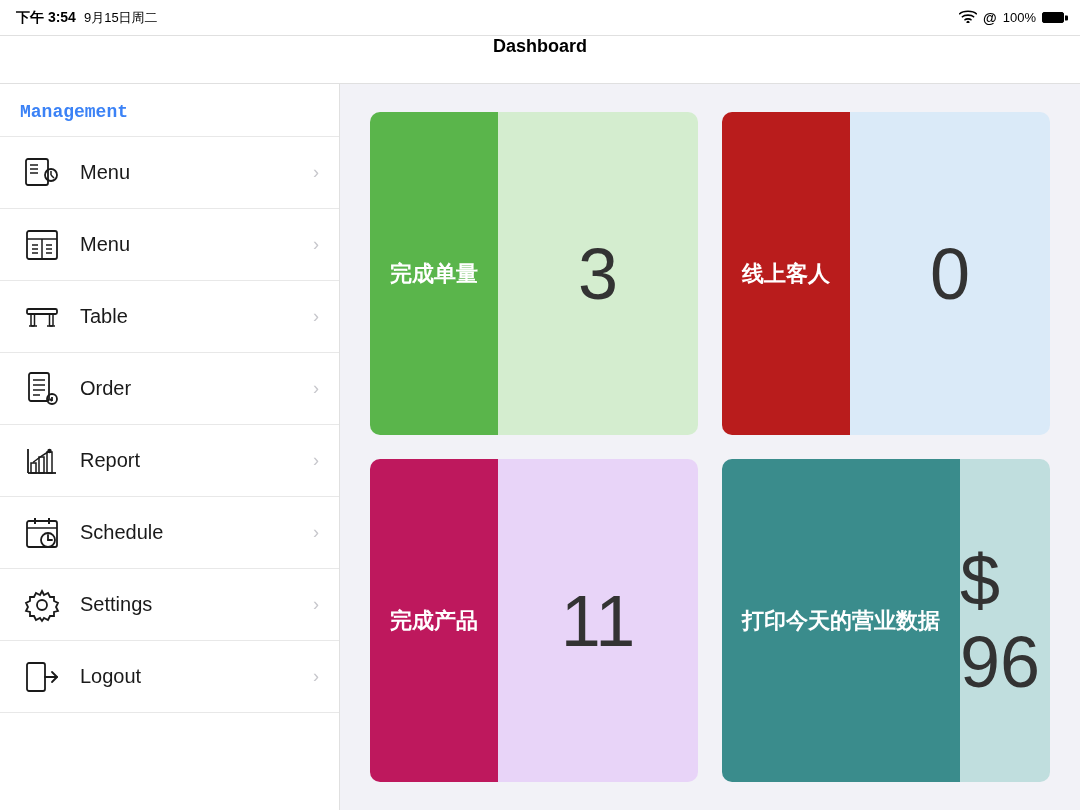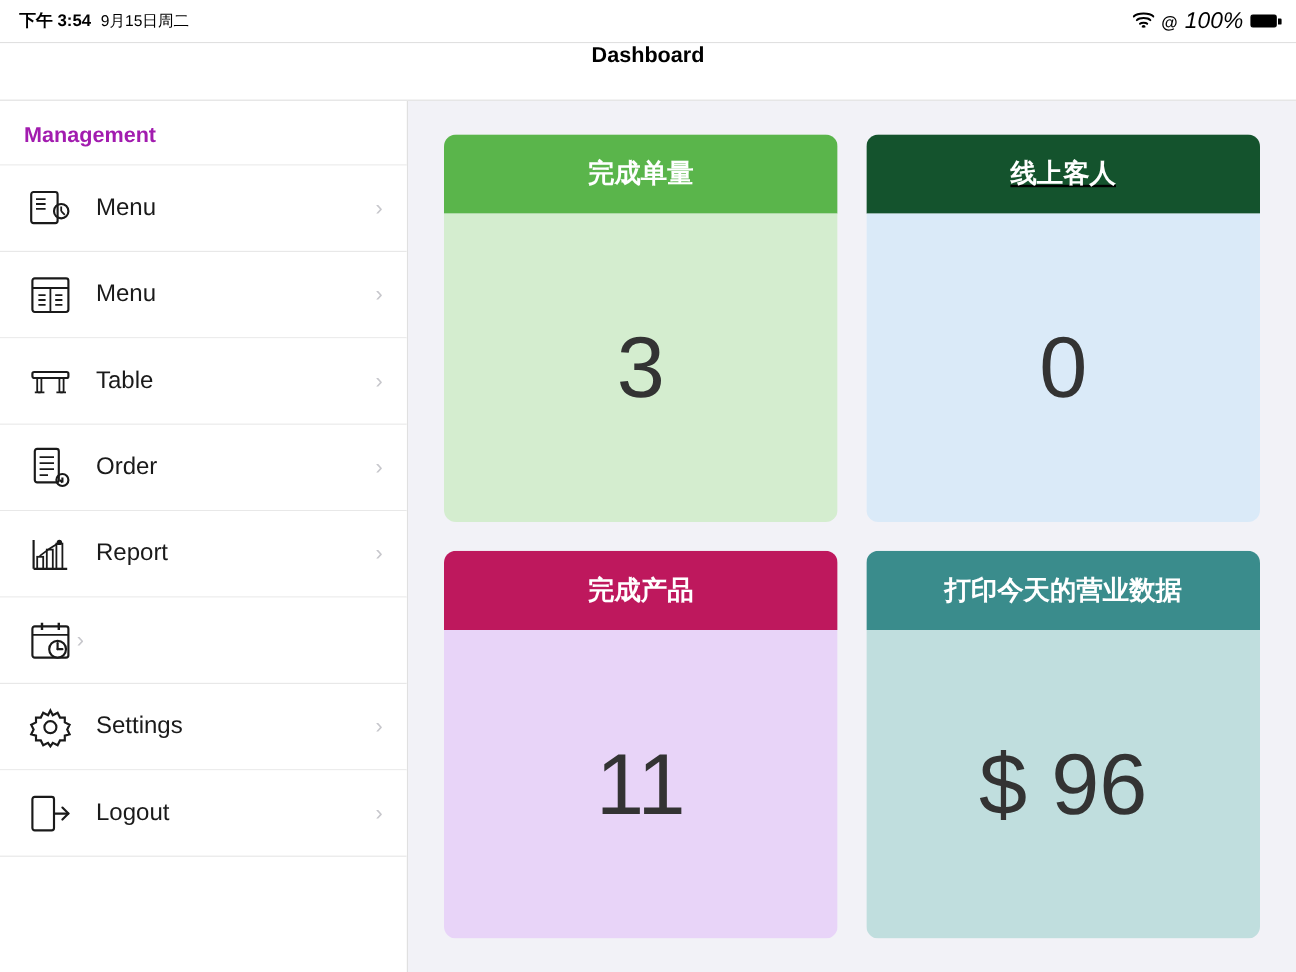--- a/index.html
+++ b/index.html
@@ -62,22 +62,23 @@
       display: flex;
       flex-direction: column;
       flex-shrink: 0;
       overflow-y: auto;
     }
 
     .sidebar-header {
       padding: 18px 20px 14px;
       font-size: 18px;
       font-weight: 600;
-      color: #a21caf;
+      color: #3b82f6;
       border-bottom: 1px solid #e8e8e8;
+      font-family: Liberation Mono, monospace;
     }
 
     .sidebar-item {
       display: flex;
       align-items: center;
       padding: 0 20px;
       height: 72px;
       border-bottom: 1px solid #e8e8e8;
       cursor: pointer;
       background: #fff;
@@ -119,21 +120,21 @@
       padding: 28px 30px;
       display: grid;
       grid-template-columns: 1fr 1fr;
       grid-template-rows: 1fr 1fr;
       gap: 24px;
       overflow: hidden;
     }
 
     .card {
       display: flex;
-      flex-direction: column;
+      flex-direction: row;
       border-radius: 10px;
       overflow: hidden;
       cursor: pointer;
     }
 
     .card-header {
       padding: 18px 20px;
       display: flex;
       align-items: center;
       justify-content: center;
@@ -156,21 +157,21 @@
       font-size: 72px;
       font-weight: 300;
       color: #333;
     }
 
     
     .card-green .card-header { background: #5ab54b; }
     .card-green .card-body { background: #d4edcf; }
 
     
-    .card-blue .card-header { background: #14532d; text-decoration: underline; }
+    .card-blue .card-header { background: #b91c1c; }
     .card-blue .card-body { background: #daeaf8; }
 
     
     .card-purple .card-header { background: #be185d; }
     .card-purple .card-body { background: #e8d4f8; }
 
     
     .card-teal .card-header { background: #3a8c8c; }
     .card-teal .card-body { background: #c0dede; }
 
@@ -207,21 +208,21 @@
   <div class="status-right">
     <span style="font-size:14px;">
       <svg width="18" height="14" viewBox="0 0 24 18" fill="none" stroke="#000" stroke-width="2.2" stroke-linecap="round">
         <path d="M1 6C5.5 1.5 18.5 1.5 23 6"></path>
         <path d="M4.5 10C7.5 7 16.5 7 19.5 10"></path>
         <path d="M8 14C9.5 12.5 14.5 12.5 16 14"></path>
         <circle cx="12" cy="17.5" r="1" fill="#000"></circle>
       </svg>
     </span>
     <span style="font-size:14px; font-weight:600;">@</span>
-    <span style="font-size:19px; font-weight:500;font-style:italic;">100%</span>
+    <span style="font-size:13px; font-weight:500;">100%</span>
     <span class="battery-icon"></span>
   </div>
 </div>
 
 <div id="nav-bar">
   <span class="nav-title">Dashboard</span>
 </div>
 
 <div id="main">
 
@@ -320,20 +321,21 @@
         <svg viewBox="0 0 36 36">
           <rect x="3" y="6" width="30" height="26" rx="2" stroke-width="1.8"></rect>
           <line x1="3" y1="13" x2="33" y2="13" stroke-width="1.5"></line>
           <line x1="11" y1="3" x2="11" y2="9" stroke-width="2"></line>
           <line x1="25" y1="3" x2="25" y2="9" stroke-width="2"></line>
           <circle cx="24" cy="25" r="7" fill="white" stroke-width="1.8"></circle>
           <line x1="24" y1="20" x2="24" y2="25" stroke-width="1.8" stroke-linecap="round"></line>
           <line x1="24" y1="25" x2="28" y2="25" stroke-width="1.8" stroke-linecap="round"></line>
         </svg>
       </div>
+      <span class="sidebar-label">Schedule</span>
       <span class="sidebar-chevron">›</span>
     </div>
 
     <div class="sidebar-item">
       <div class="sidebar-icon">
         <svg viewBox="0 0 36 36">
           <circle cx="18" cy="18" r="5" stroke-width="1.8"></circle>
           <path d="M18 4 L20 8 L24 6 L26 10 L30 10 L30 14 L34 16 L32 20 L34 24 L30 25 L30 29 L26 29 L24 33 L20 31 L18 34 L16 31 L12 33 L10 29 L6 29 L6 25 L2 24 L4 20 L2 16 L6 14 L6 10 L10 10 L12 6 L16 8 Z" stroke-width="1.8" fill="none"></path>
         </svg>
       </div>

